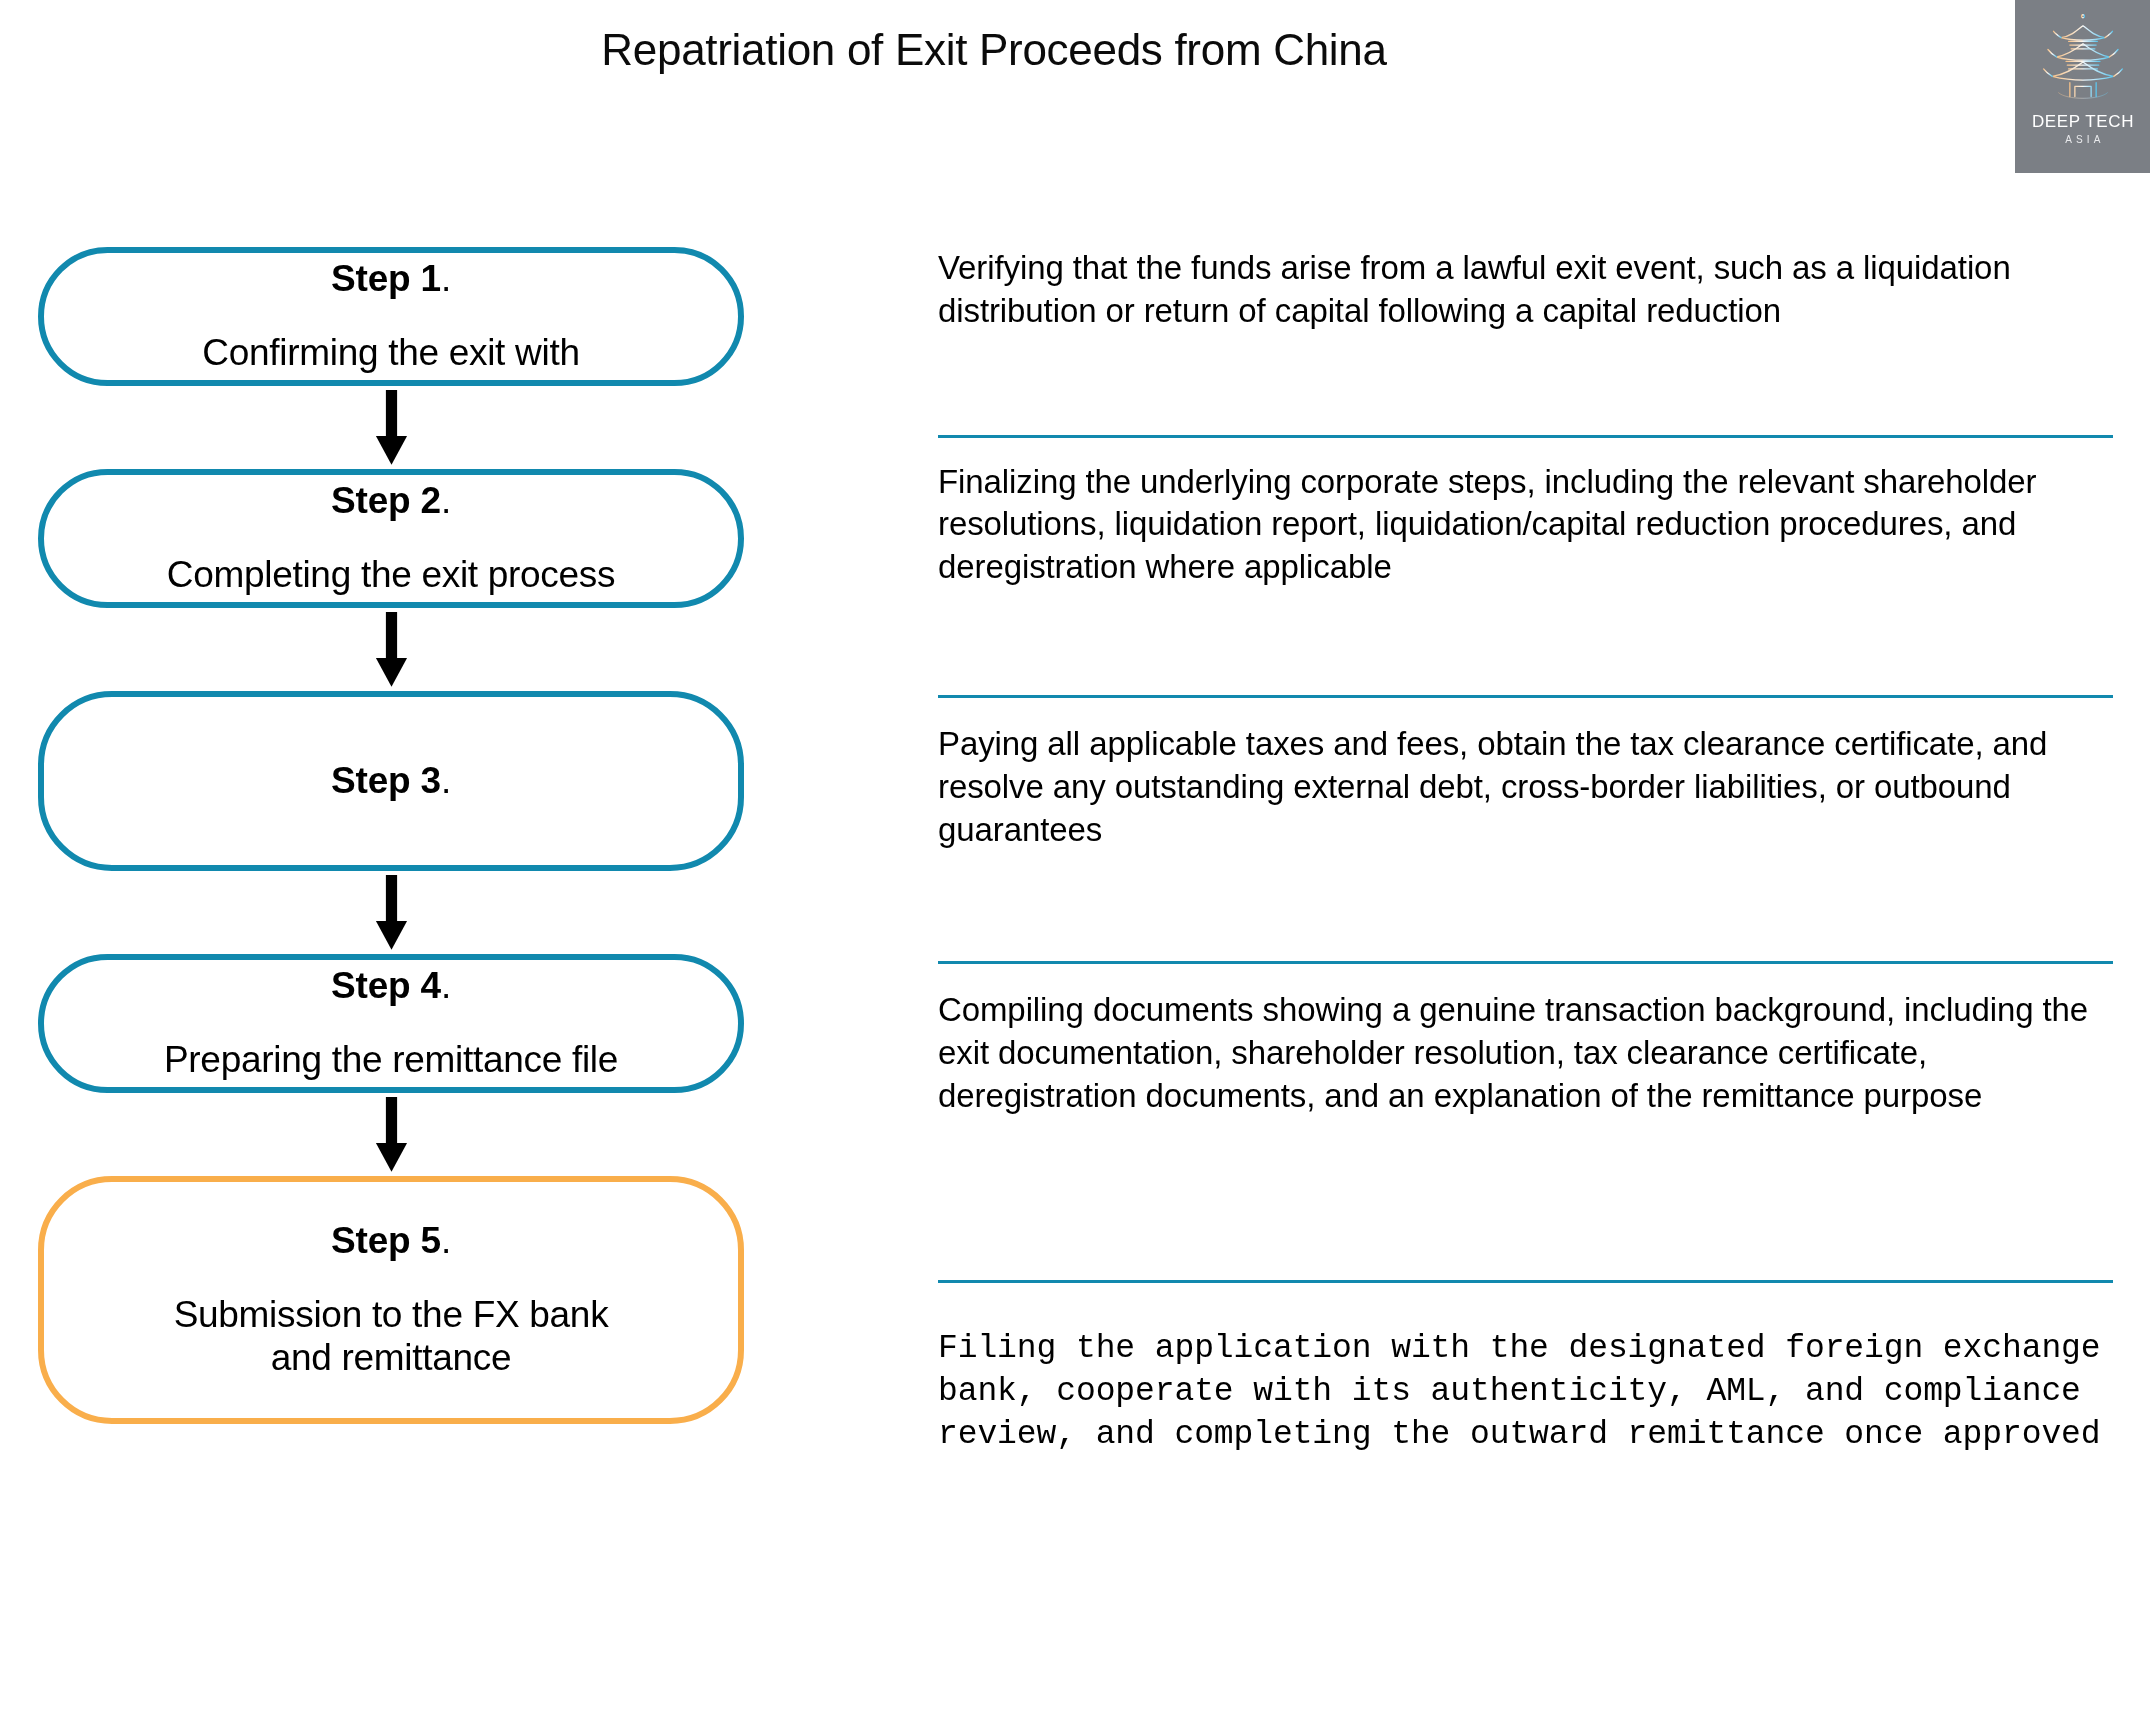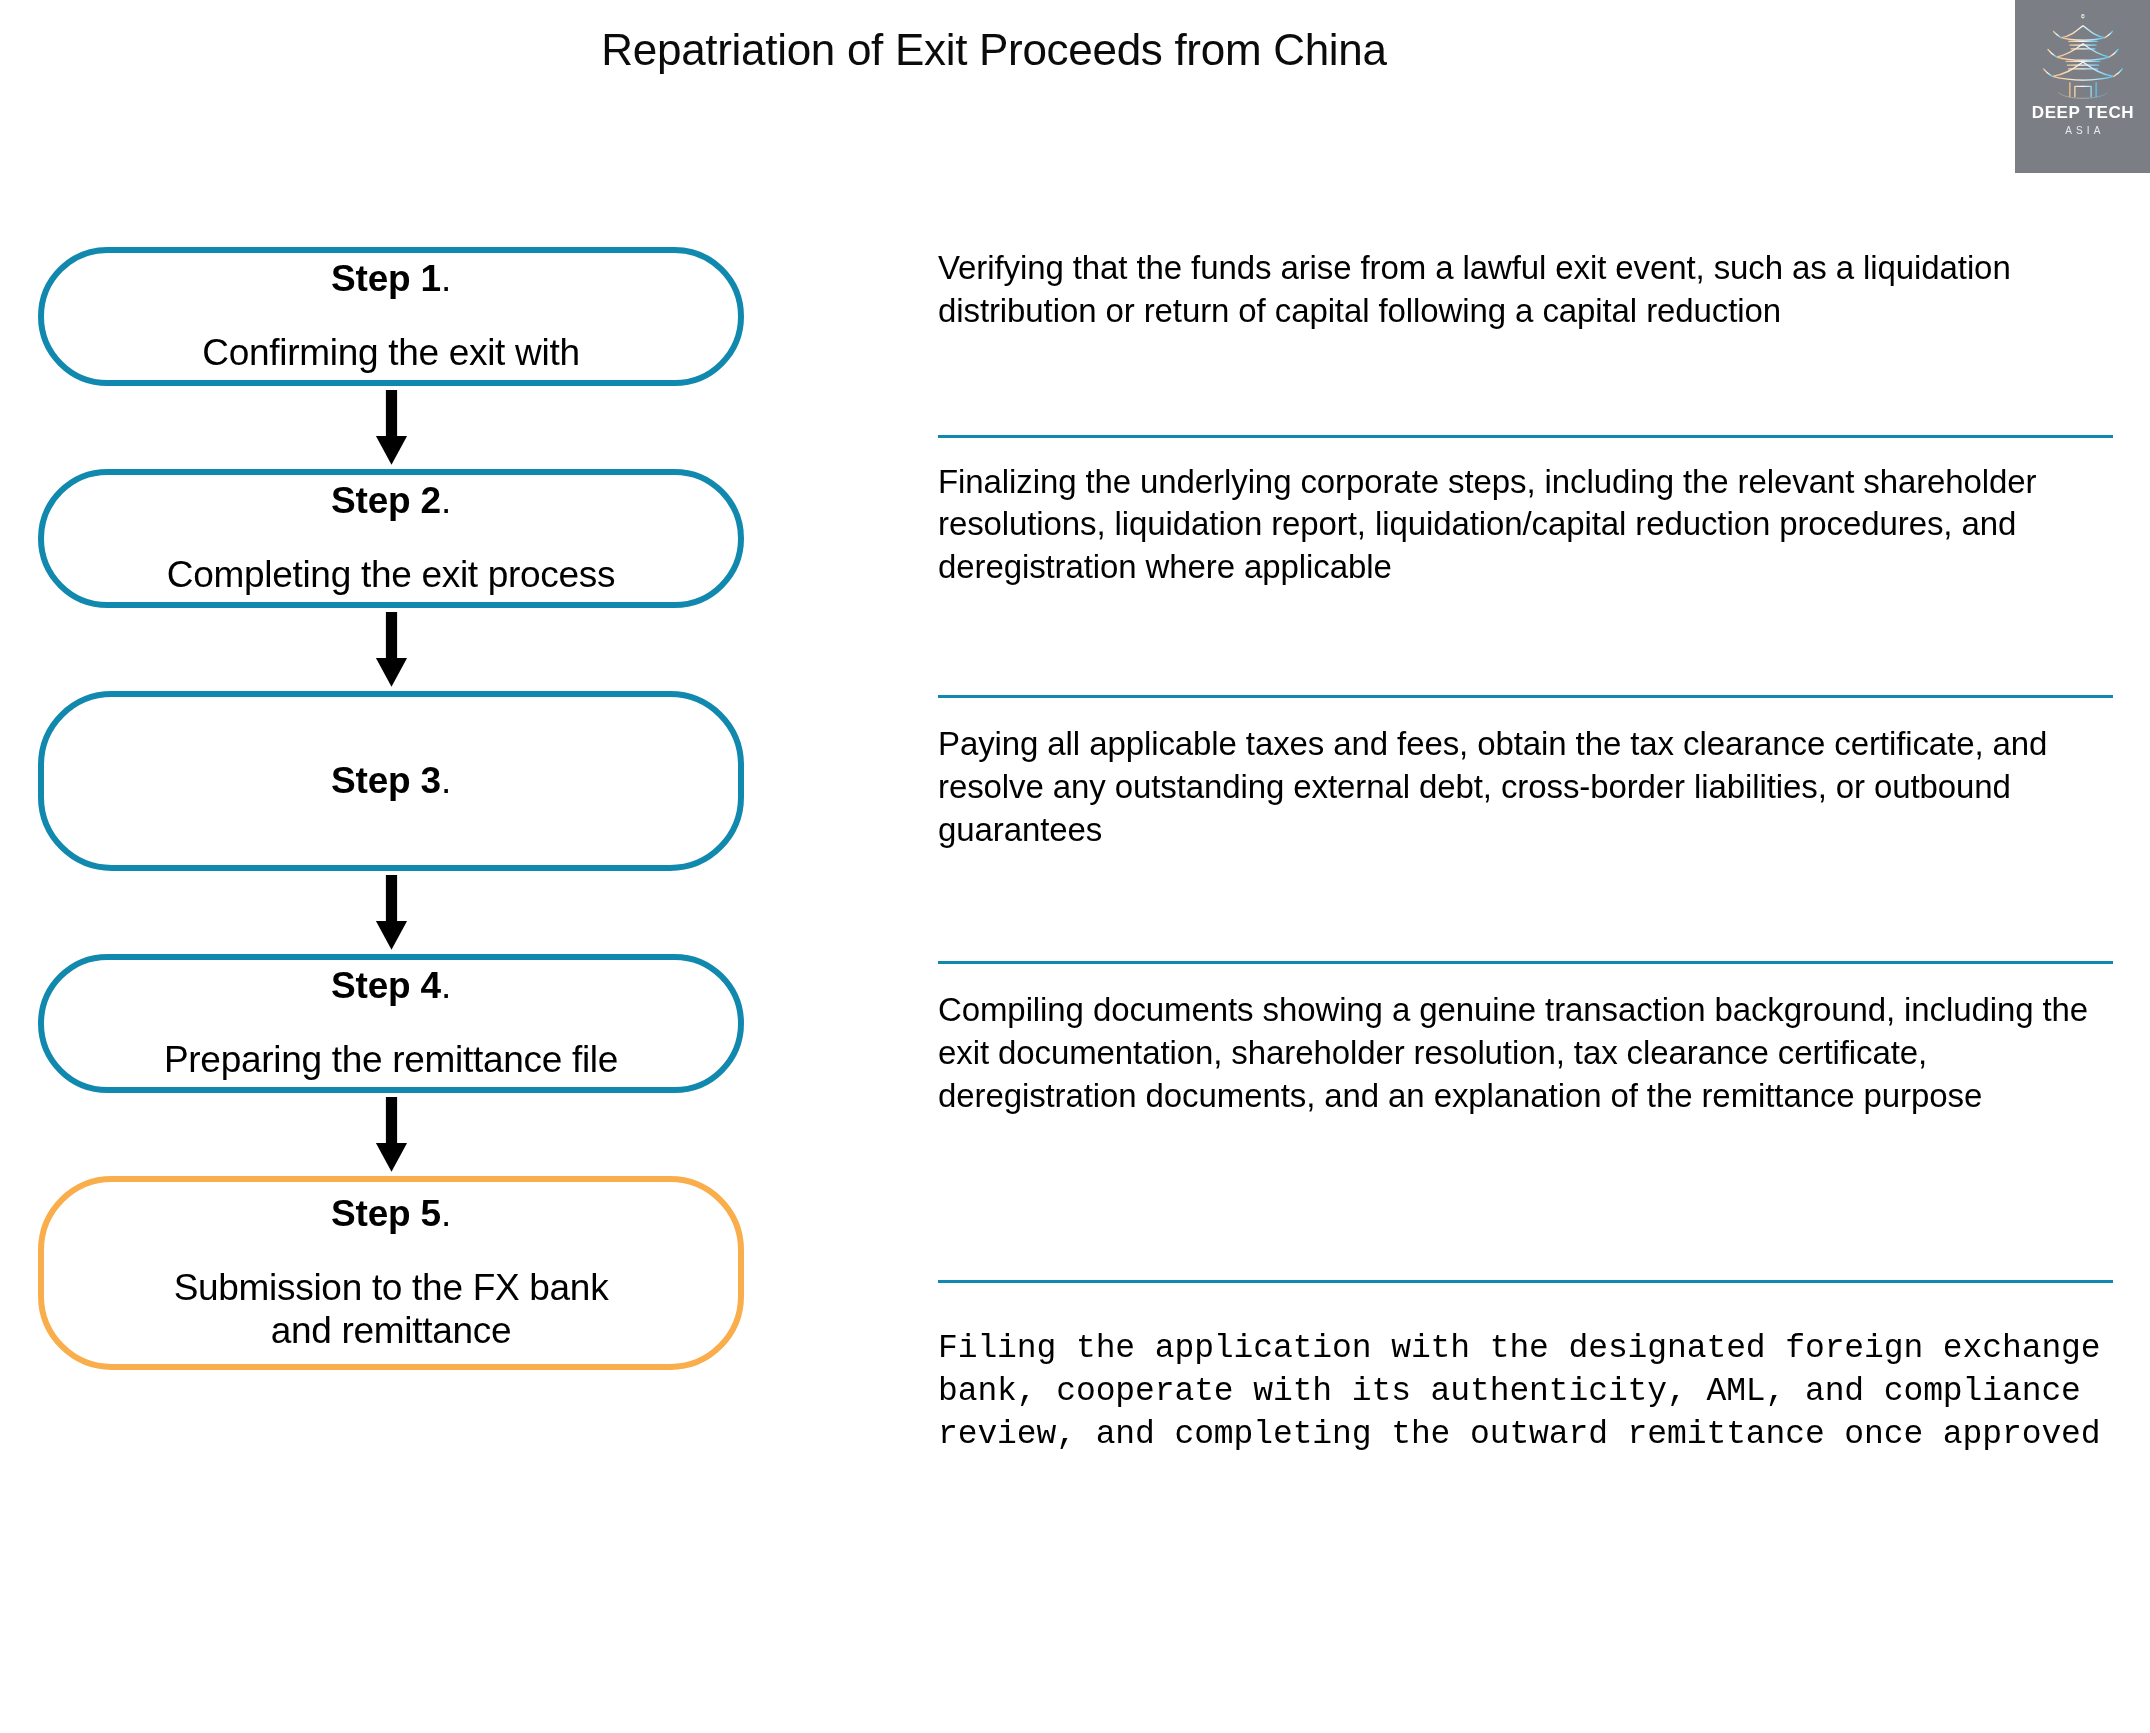--- a/index.html
+++ b/index.html
@@ -49,23 +49,23 @@
     padding-top: 5px;
   }
   #logo-mark {
     width: 94px;
     height: 99px;
     display: block;
   }
   #logo-deeptech {
     color: #ffffff;
     font-size: 17px;
-    font-weight: 700;
+    font-weight: 400;
     letter-spacing: 0.6px;
-    margin-top: 0;
+    margin-top: 9px;
     line-height: 1;
   }
   #logo-asia {
     color: #e9eaec;
     font-size: 10px;
     font-weight: 400;
     letter-spacing: 4.1px;
     margin-top: 5px;
     line-height: 1;
     padding-left: 3.8px;
@@ -244,21 +244,21 @@
       </div>
     </div>
     <div class="connector">
       <svg class="arrow-svg" width="39" height="76" viewBox="0 0 62 122">
         <rect x="22" y="0" width="18" height="78" fill="#000000"></rect>
         <polygon points="6,74 56,74 31,120" fill="#000000"></polygon>
       </svg>
     </div>
 
     <div class="step-row">
-      <div class="step-box orange" style="height:194px;">
+      <div class="step-box orange" style="height:248px;">
         <div class="step-label"><span>Step 5</span><span class="dot">.</span></div>
         <div class="step-title">Submission to the FX bank
 and remittance</div>
       </div>
     </div>
 
   </div>
 
   <div id="descriptions">
 

